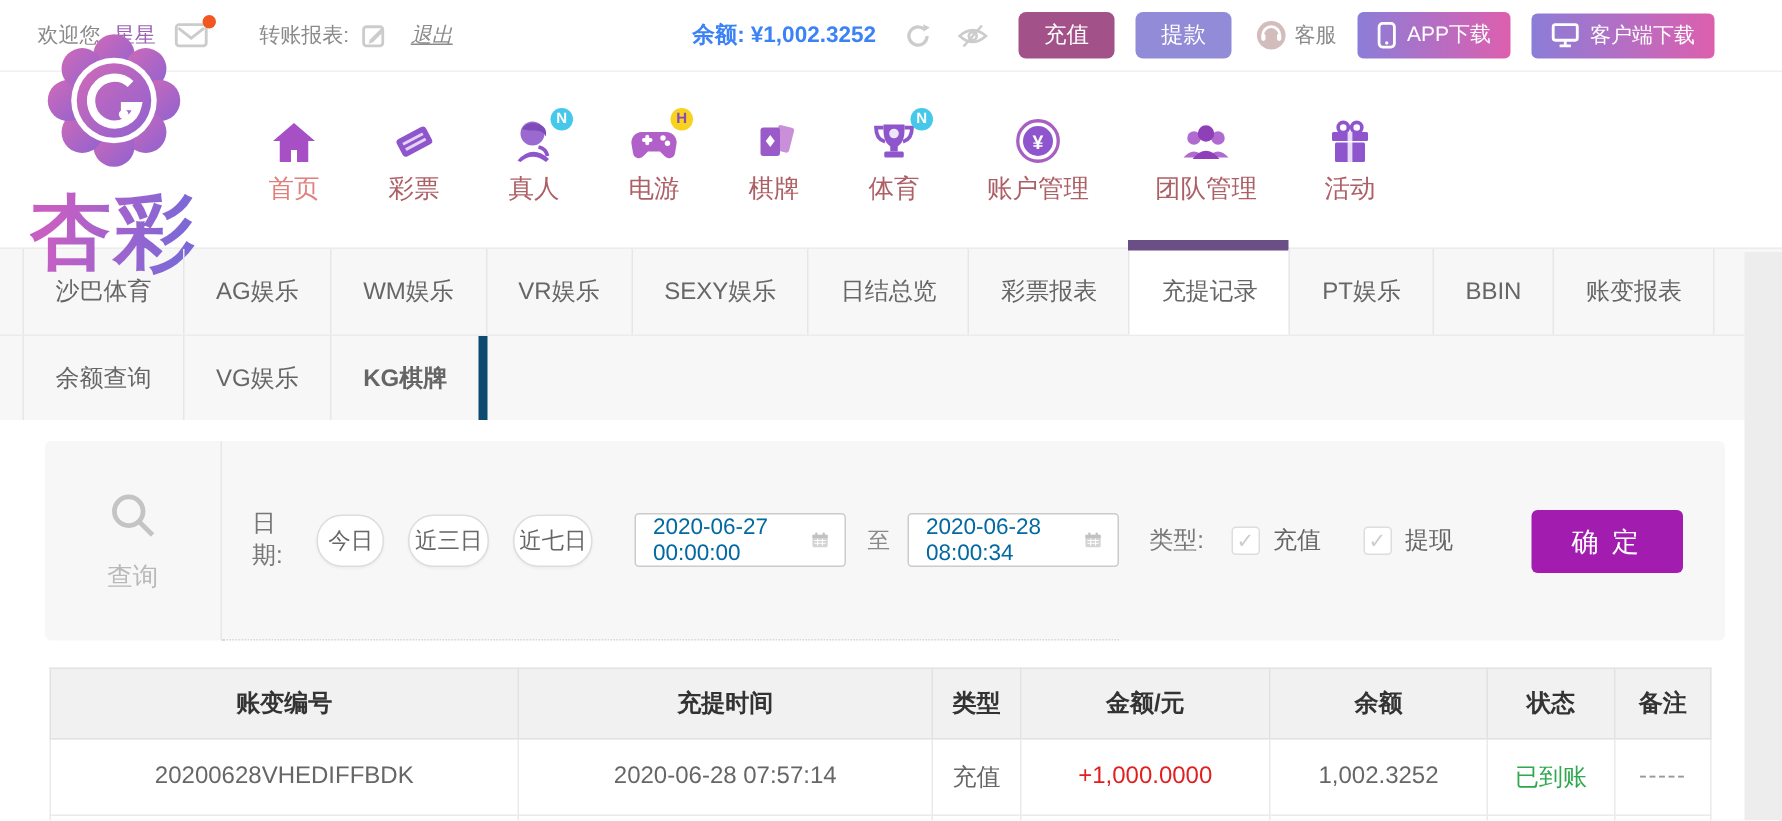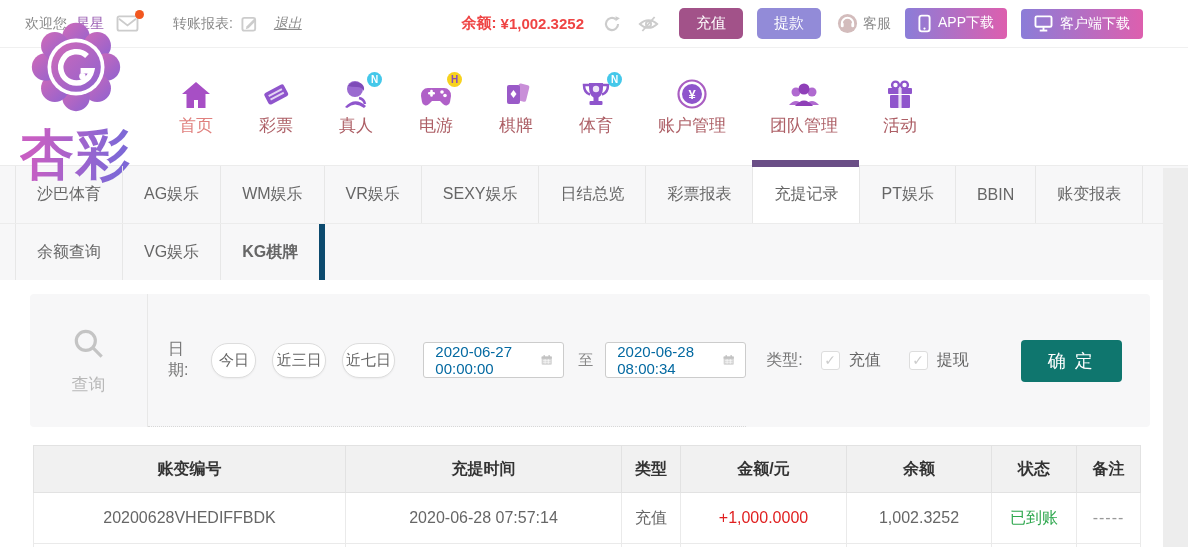--- a/index.html
+++ b/index.html
@@ -11,21 +11,21 @@
     font-size:14px; color:#8a8a8a; border-bottom:1px solid #f0f0f0; background:#fff; }
   .username { color:#9d62b5; margin:0 12px 0 5px; text-decoration:none; }
   .icon-btn { display:inline-flex; align-items:center; position:relative; }
   .mail-wrap { margin-right:34px; }
   .mail-dot { position:absolute; top:-4px; right:-5px; width:9px; height:9px;
     border-radius:50%; background:#f2571f; }
   .reserved-label { margin-right:8px; }
   .edit-wrap { margin-right:16px; }
   .logout { font-style:italic; text-decoration:underline; color:#8a8a8a; }
   .topbar-right { margin-left:auto; display:flex; align-items:center; }
-  .balance-label,.balance-value { color:#ef4444; font-weight:bold; font-size:15px; }
+  .balance-label,.balance-value { color:#3b82f6; font-weight:bold; font-size:15px; }
   .balance-value { margin-left:4px; }
   .refresh-wrap { margin-left:18px; }
   .eye-wrap { margin-left:16px; }
   .pill-btn { color:#fff; font-size:15px; padding:6px 17px; border-radius:5px;
     margin-left:14px; cursor:pointer; border:none; }
   .btn-recharge { background:#a25289; margin-left:20px; }
   .btn-withdraw { background:#928bd8; }
   .service { display:flex; align-items:center; margin-left:16px; color:#8a8a8a; gap:5px; }
   .grad-btn { display:flex; align-items:flex-start; gap:7px; color:#fff; font-size:14px;
     padding:6px 13px; border-radius:4px; margin-left:14px; cursor:pointer; border:none;
@@ -78,21 +78,21 @@
     margin-right:16px; cursor:pointer; box-shadow:0 1px 2px rgba(0,0,0,.05); }
   .range-pill.wide { width:76px; }
   .date-input { background:#fff; border:1px solid #ccc; border-radius:3px; height:36px;
     display:flex; align-items:center; padding:0 11px; gap:12px; font-size:15px;
     color:#0369a1; margin-left:12px; cursor:text; }
   .to-label { margin-left:14px; color:#888; font-size:15px; }
   .check-group { display:flex; align-items:center; gap:9px; margin-right:28px;
     font-size:16px; color:#666; cursor:pointer; }
   .checkbox { width:19px; height:19px; background:#fff; border:1px solid #ddd;
     border-radius:3px; color:#ccc; font-size:14px; line-height:17px; text-align:center; }
-  .confirm-btn { background:#0f766e; color:#fff; font-size:18px; padding:9px 27px;
+  .confirm-btn { background:#a21caf; color:#fff; font-size:18px; padding:9px 27px;
     border-radius:4px; margin-left:24px; border:none; cursor:pointer; letter-spacing:2px; }
 
   
   .table-wrap { margin:18px 0 0 33px; width:1107px; }
   table { border-collapse:collapse; width:100%; table-layout:fixed; }
   th { background:#f1f1f1; border:1px solid #e2e2e2; height:47px; font-size:16px;
     color:#333; font-weight:bold; }
   td { border:1px solid #eaeaea; height:51px; text-align:center; font-size:16px; color:#666; }
   td.amount { color:#e01f1f; }
   td.status { color:#2fa84f; }

